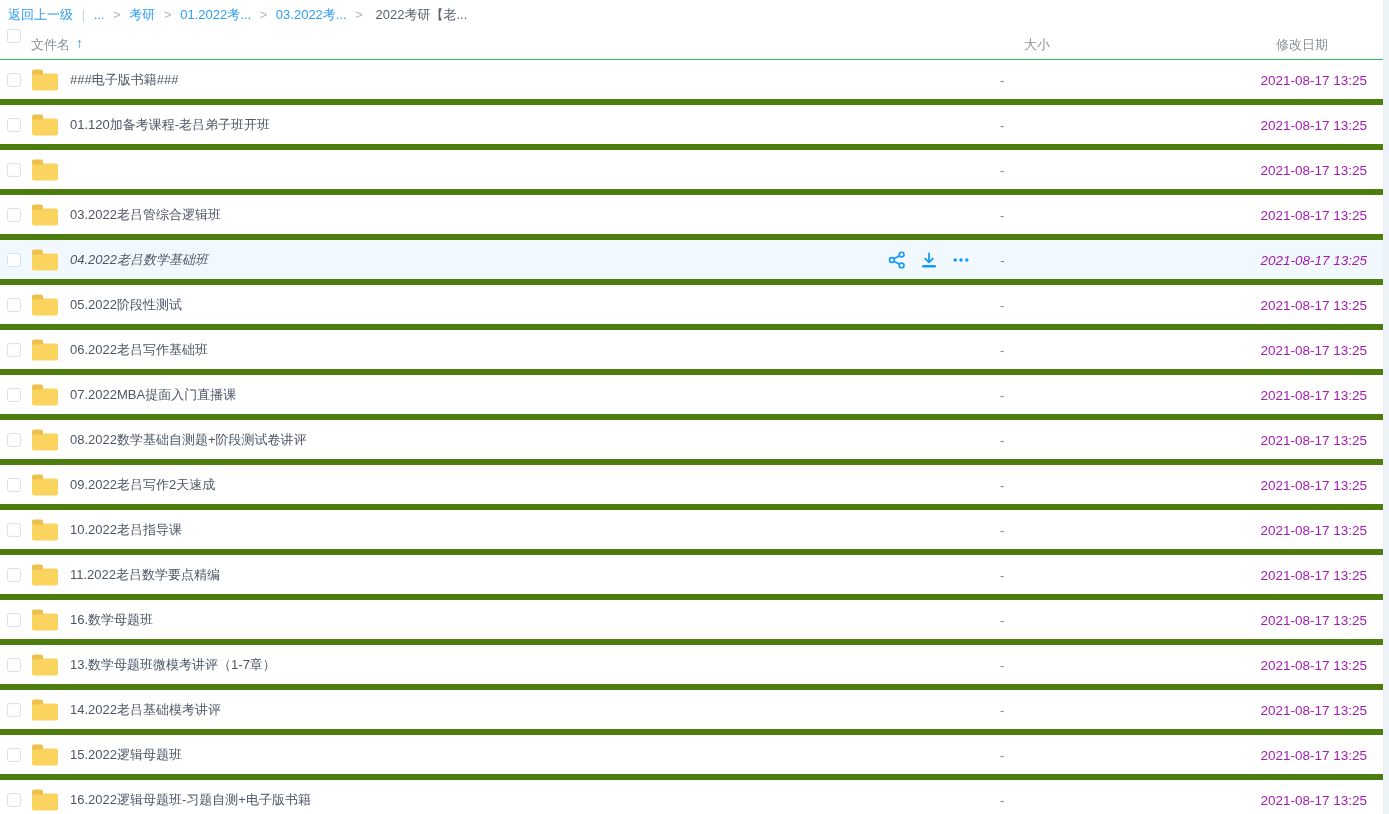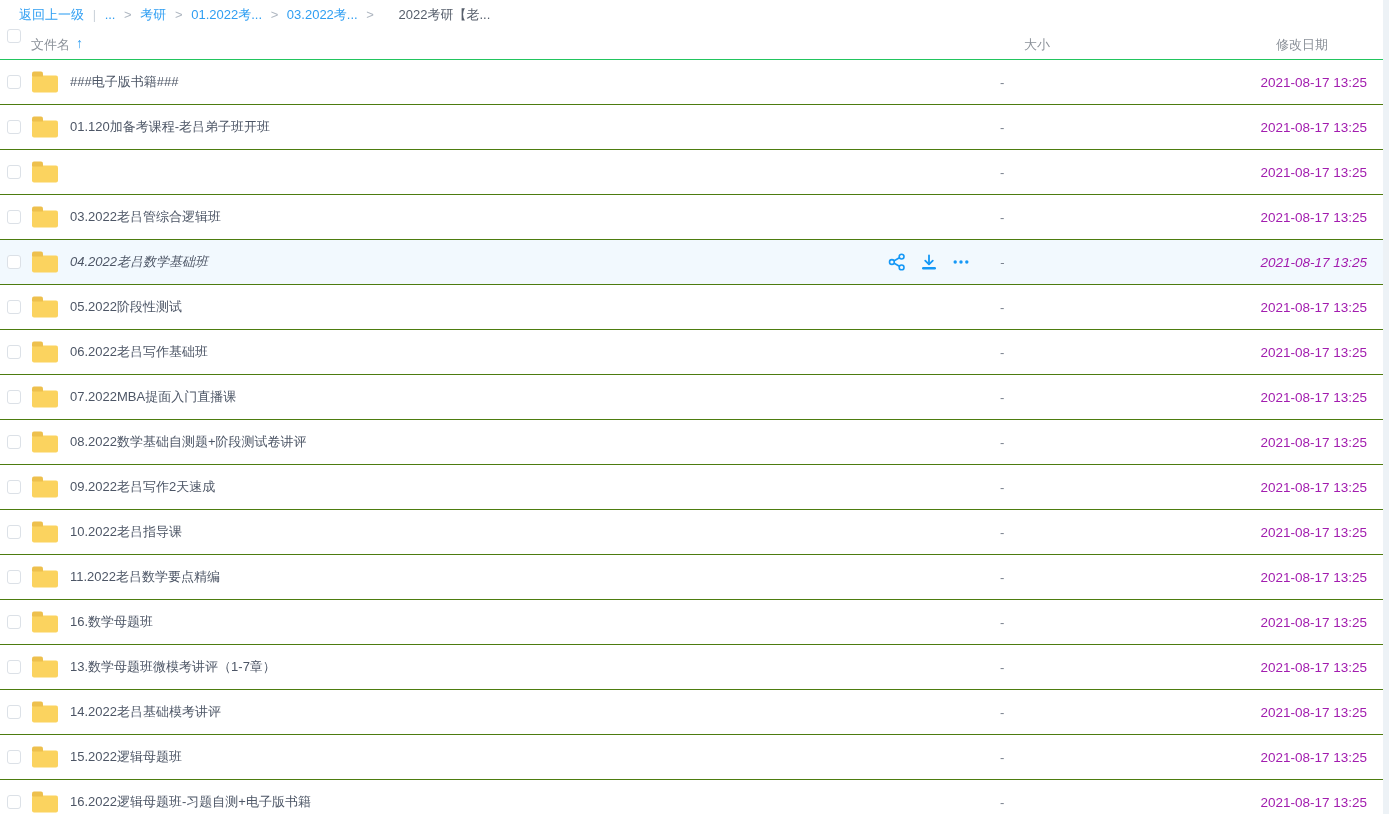--- a/index.html
+++ b/index.html
@@ -11,43 +11,43 @@
   }
   
   .breadcrumb {
     height: 28px;
     padding: 6px 0 0 8px;
     font-size: 13px;
     white-space: nowrap;
     color: #565e6b;
   }
   .breadcrumb .link { color: #2f9ef2; cursor: pointer; margin: 0 2px; text-decoration: none; }
-  .breadcrumb .back { margin-left: 11px; }
+  .breadcrumb .back { margin-left: 0; }
   .breadcrumb .pipe { color: #ccd3da; margin: 0 3px; }
   .breadcrumb .sep { color: #aeb6c0; margin: 0 3px; }
-  .breadcrumb .current { color: #565e6b; margin-left: 18px; }
+  .breadcrumb .current { color: #565e6b; margin-left: 6px; }
   
   .list-header {
     position: relative;
     height: 32px;
     border-bottom: 1px solid #22c55e;
     font-size: 13px;
     color: #8b9199;
   }
   .list-header .hdr-check { position: absolute; left: 7px; top: 8px; }
   .hdr-name { position: absolute; left: 31px; top: 8px; }
   .sort-arrow { position: absolute; left: 76px; top: 7px; color: #2f9ef2; font-size: 14px; font-weight: bold; }
   .hdr-size { position: absolute; left: 1024px; top: 8px; }
   .hdr-date { position: absolute; left: 1276px; top: 8px; }
   
   .file-list { position: relative; }
   .row {
     position: relative;
     height: 45px;
-    border-bottom: 1px solid #4d7c0f;
+    border-bottom: 6px solid #4d7c0f;
     background: #ffffff;
   }
   .row.hovered { background: #f2f9fe; font-style: italic; }
   .checkbox {
     position: absolute; left: 7px; top: 50%; transform: translateY(-50%);
     width: 14px; height: 14px;
     border: 1px solid #dce1e7; border-radius: 3px;
     background: #fff; cursor: pointer; display: inline-block;
   }
   .folder {

